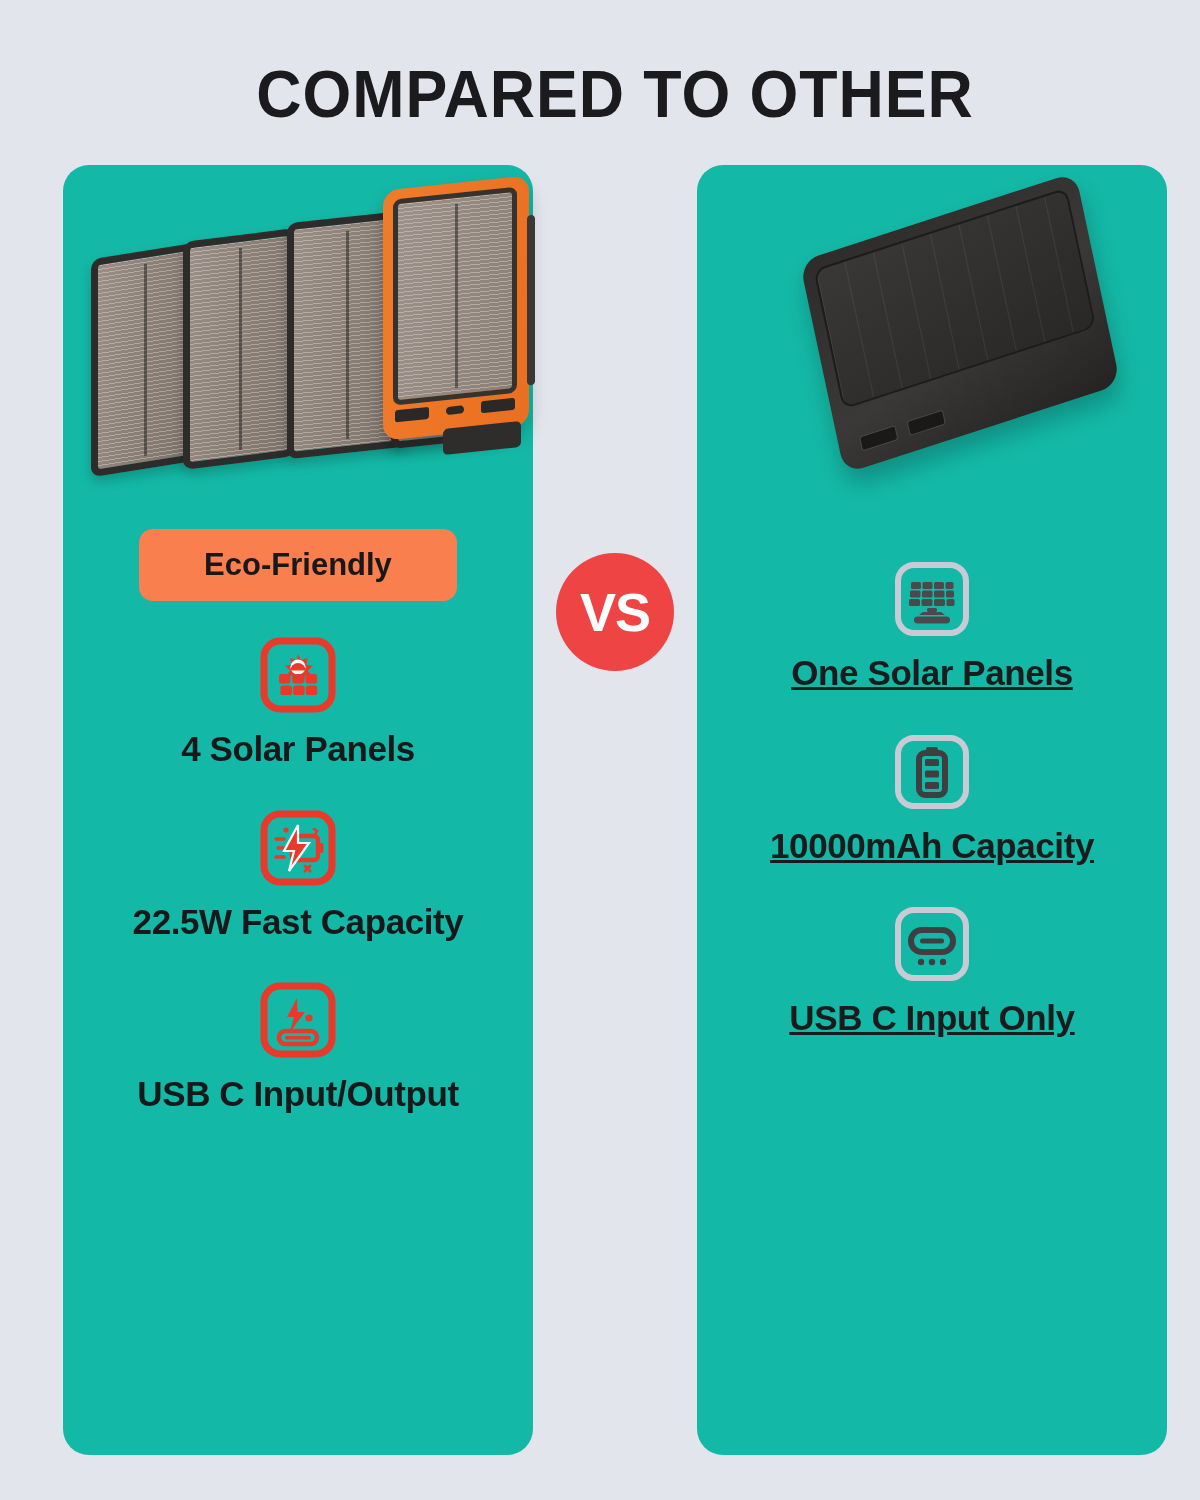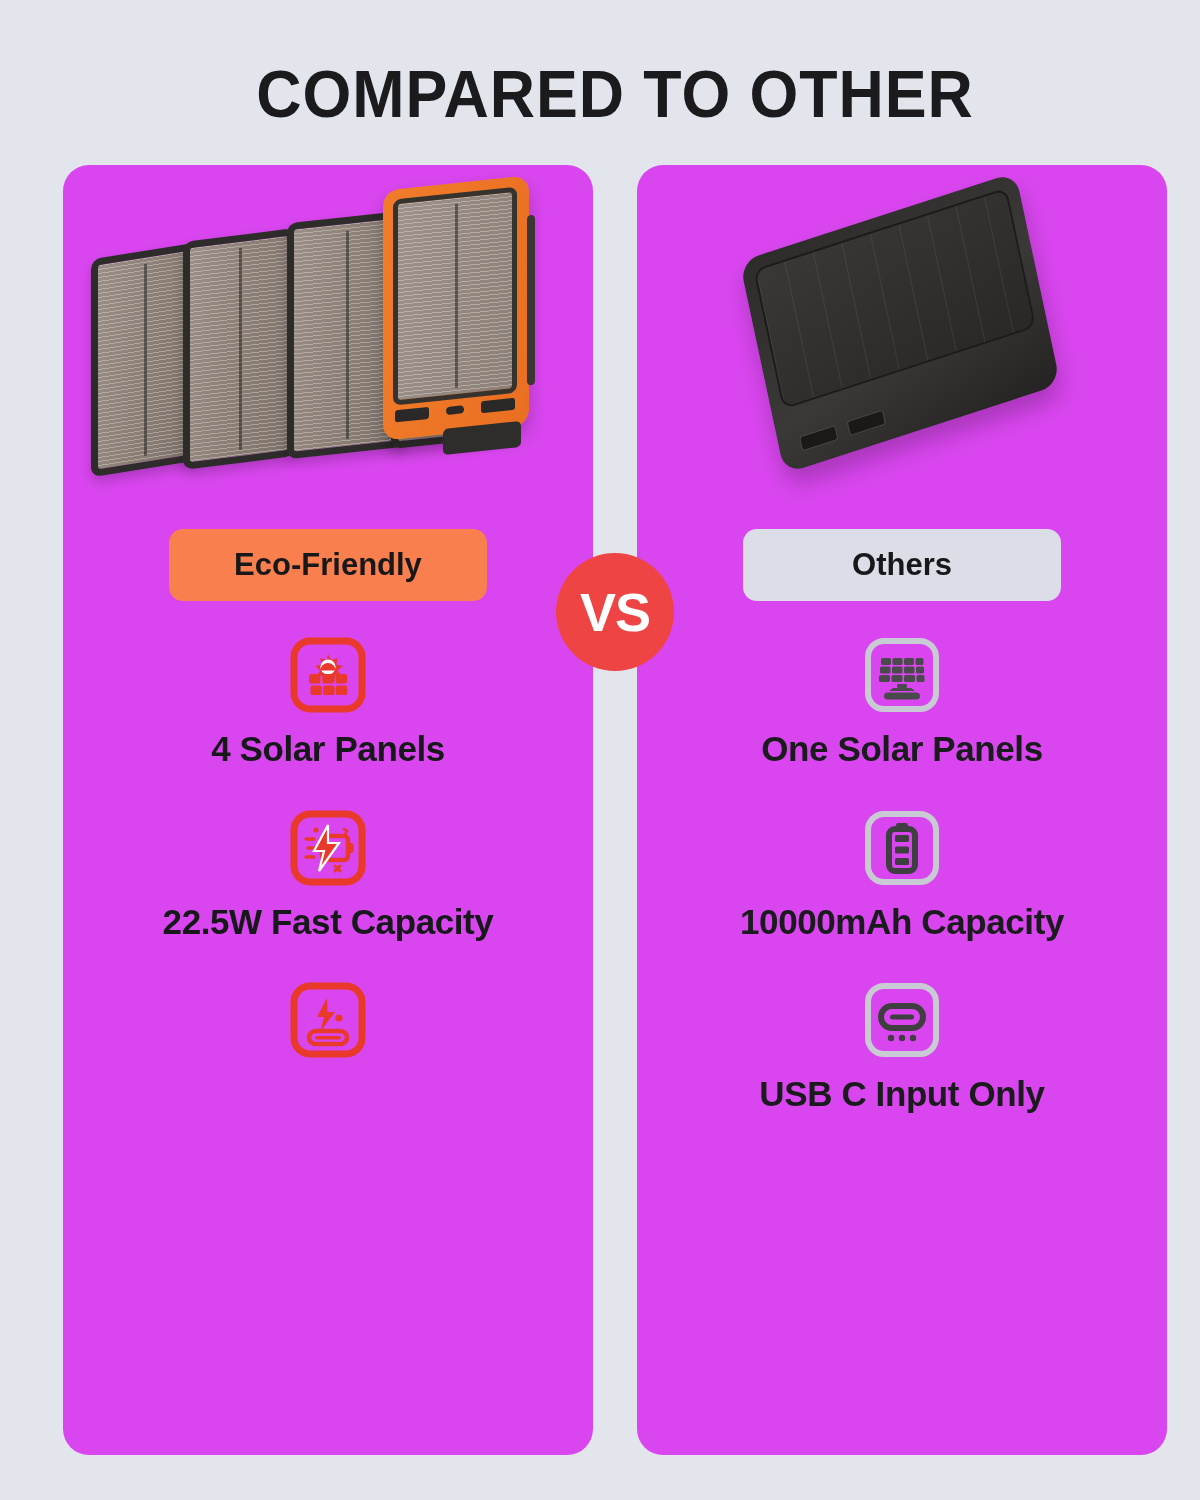--- a/index.html
+++ b/index.html
@@ -39,22 +39,22 @@
   .compare-wrap {
     position: relative;
     display: flex;
     justify-content: space-between;
     padding: 0 48px;
     margin-top: 36px;
     box-sizing: border-box;
   }
 
   .panel {
-    width: 530px;
-    background: #d946ef;
+    width: 470px;
+    background: #14b8a6;
     border-radius: 26px;
     box-sizing: border-box;
     padding: 0 0 40px 0;
     position: relative;
     display: flex;
     flex-direction: column;
     align-items: center;
     min-height: 1290px;
   }
 
@@ -287,21 +287,21 @@
     margin-top: 14px;
     font-family: "Liberation Sans", sans-serif;
     font-weight: bold;
     font-size: 35px;
     color: #17181a;
     text-align: center;
     line-height: 1.15;
     letter-spacing: -0.4px;
     white-space: nowrap;
   }
-  .panel.right .feat-label { color: #1a1b1d; }
+  .panel.right .feat-label { color: #1a1b1d; text-decoration: underline; }
 </style>
 </head>
 <body>
 
 <div class="page">
 
   <h1 class="page-title">COMPARED TO OTHER</h1>
 
   <div class="compare-wrap">
 
@@ -388,40 +388,40 @@
         <div class="feature">
           <div class="feat-icon">
             <svg width="78" height="78" viewBox="0 0 78 78">
               <rect x="5" y="5" width="68" height="68" rx="16" ry="16" fill="none" stroke="#e8392a" stroke-width="7"></rect>
               <path d="M38 17 L28 36 L35 36 L31 51 L46 31 L38.5 31 Z" fill="#e8392a"></path>
               <circle cx="50" cy="37" r="3.6" fill="#e8392a"></circle>
               <rect x="20" y="50" width="38" height="13" rx="6.5" fill="none" stroke="#e8392a" stroke-width="4.6"></rect>
               <rect x="26" y="55" width="26" height="3.4" rx="1.7" fill="#e8392a"></rect>
             </svg>
           </div>
+          <div class="feat-label">USB C Input/Output</div>
         </div>
 
       </div>
     </div>
 
     <div class="vs-circle">VS</div>
 
     <div class="panel right">
 
       <div class="product-area">
         <div class="single-bank">
           <div class="sb-panel"></div>
           <div class="sb-ports">
             <span class="sb-port"></span>
             <span class="sb-port"></span>
           </div>
         </div>
       </div>
 
-      <div class="badge others">Others</div>
 
       <div class="features">
 
         <div class="feature">
           <div class="feat-icon">
             <svg width="78" height="78" viewBox="0 0 78 78">
               <rect x="5" y="5" width="68" height="68" rx="16" ry="16" fill="none" stroke="#c9cbd4" stroke-width="6"></rect>
               <g fill="#4a4a4d">
                 <rect x="18" y="22" width="10" height="7" rx="1.6"></rect>
                 <rect x="29.5" y="22" width="10" height="7" rx="1.6"></rect>

